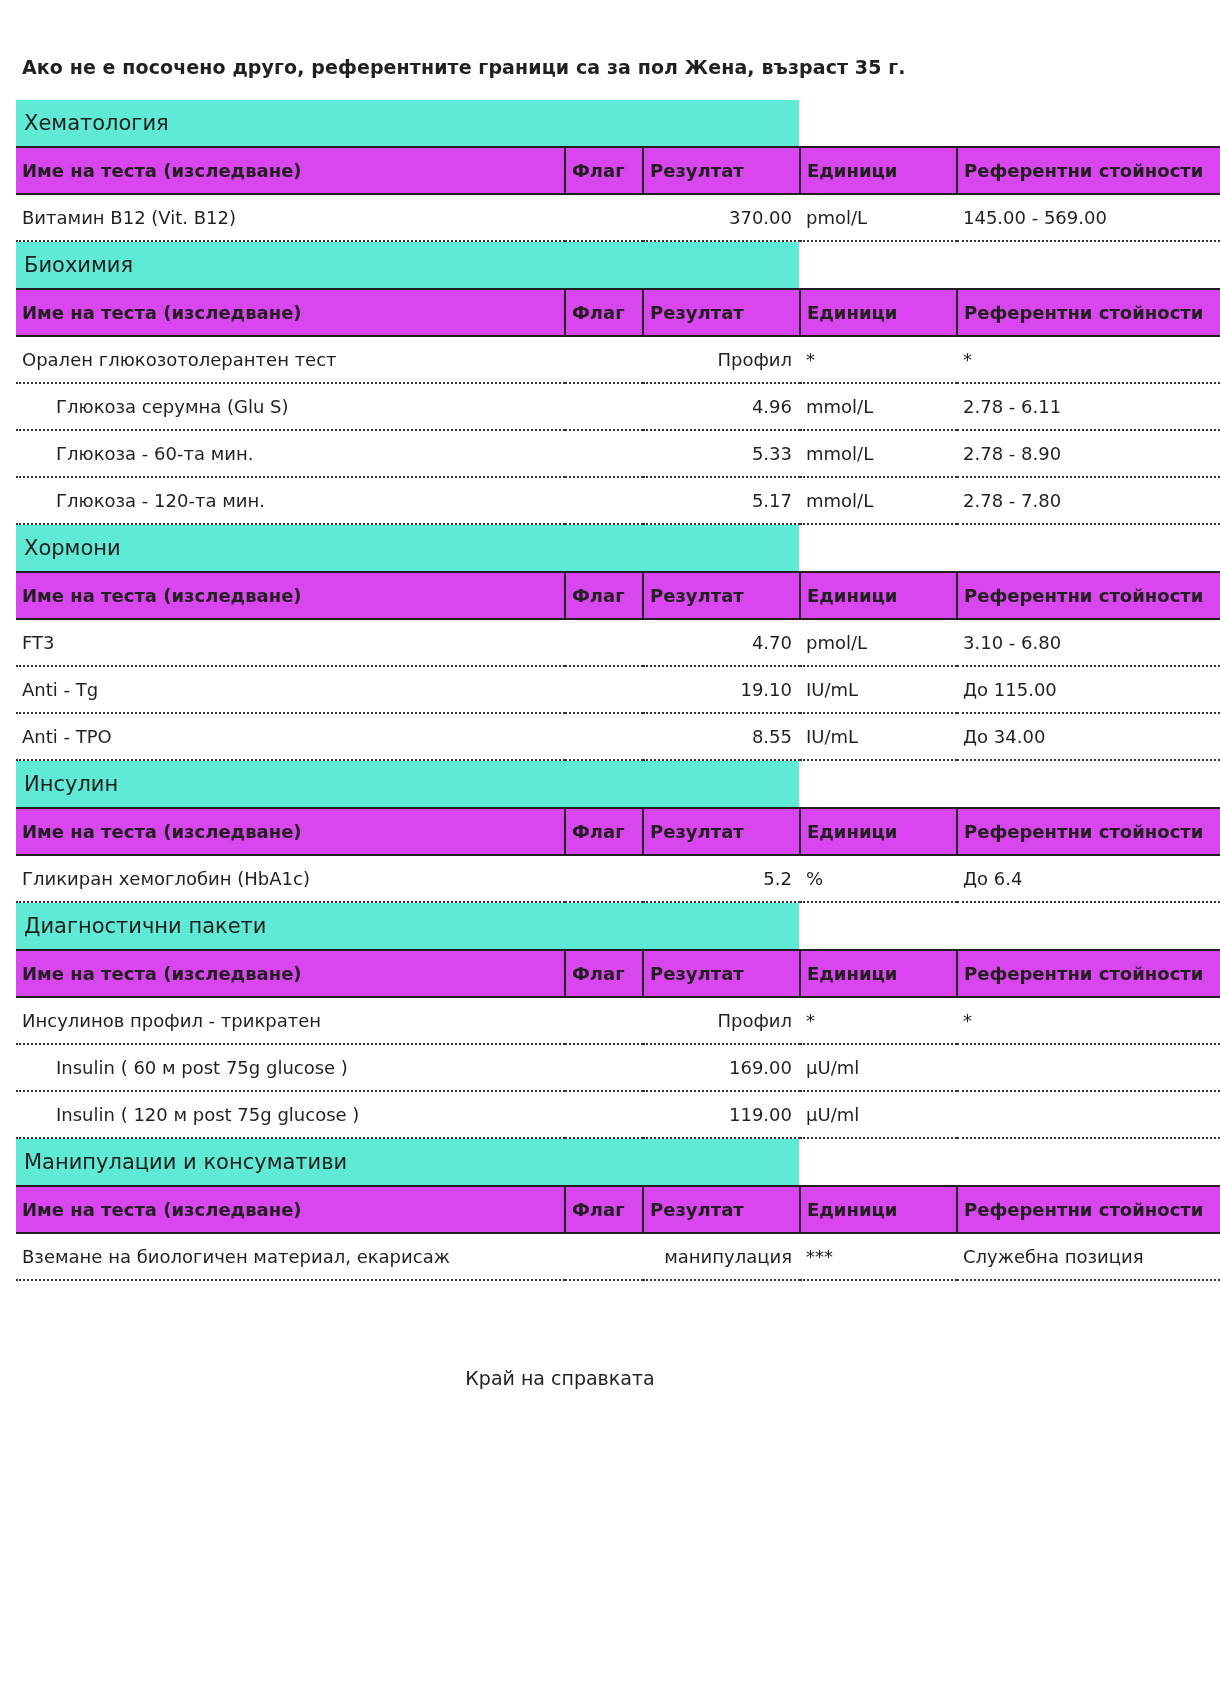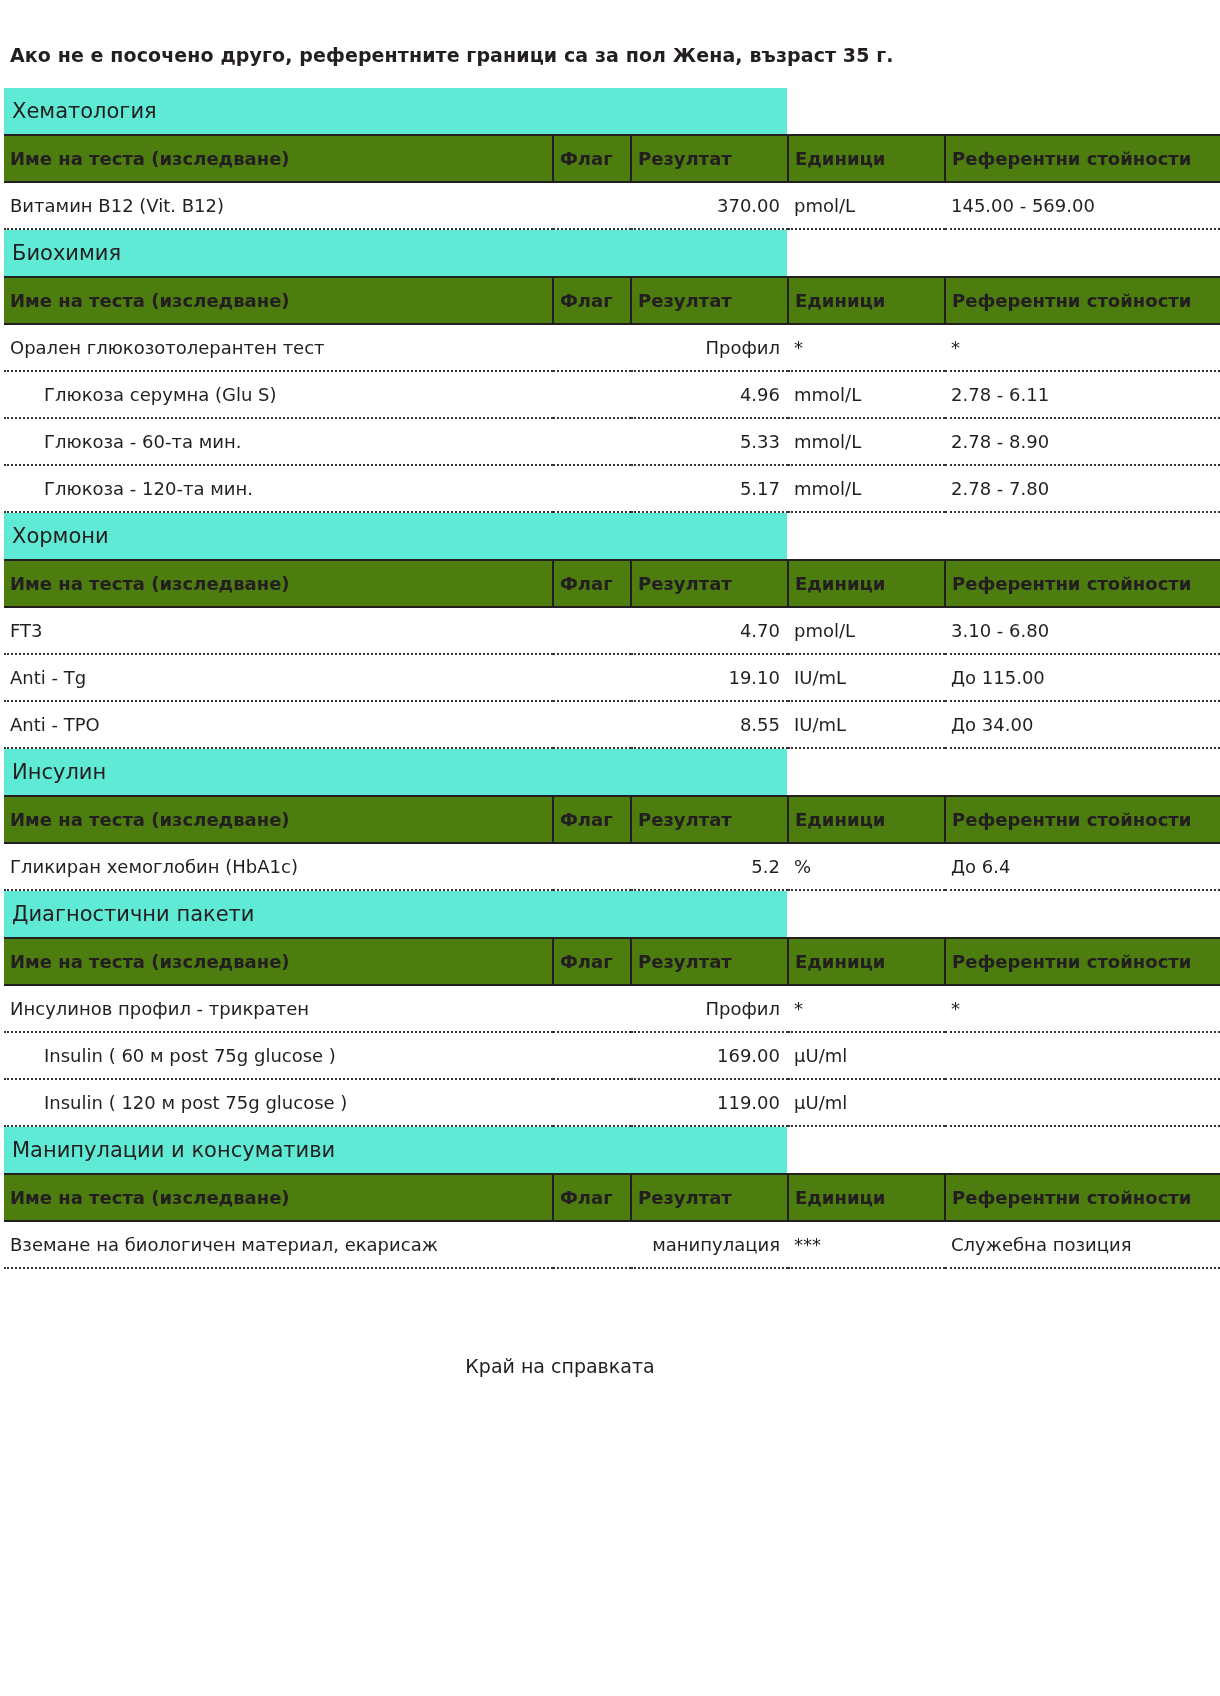--- a/index.html
+++ b/index.html
@@ -10,21 +10,21 @@
   body {
     width: 1220px;
     height: 1696px;
     font-family: "DejaVu Sans", "Liberation Sans", sans-serif;
     color: #231f20;
     overflow: hidden;
     position: relative;
   }
   .page {
     width: 1060px;
-    padding: 4px;
+    padding: 16px;
     box-sizing: border-box;
   }
   .note {
     font-size: 19px;
     font-weight: bold;
     color: #231f20;
     padding: 40px 0 22px 6px;
     letter-spacing: 0.1px;
   }
   .section {
@@ -53,21 +53,21 @@
 
   table.tbl thead th {
     font-weight: bold;
     font-size: 18px;
     text-align: left;
     padding: 12px 8px 12px 6px;
     border-top: 2px solid #231f20;
     border-bottom: 2px solid #231f20;
     vertical-align: middle;
     white-space: nowrap;
-    background: #4d7c0f;
+    background: #d946ef;
   }
   table.tbl thead th.th-flag,
   table.tbl thead th.th-res {
     text-align: left;
     border-left: 2px solid #231f20;
   }
   table.tbl thead th.th-unit {
     border-left: 2px solid #231f20;
   }
   table.tbl thead th.th-ref {

